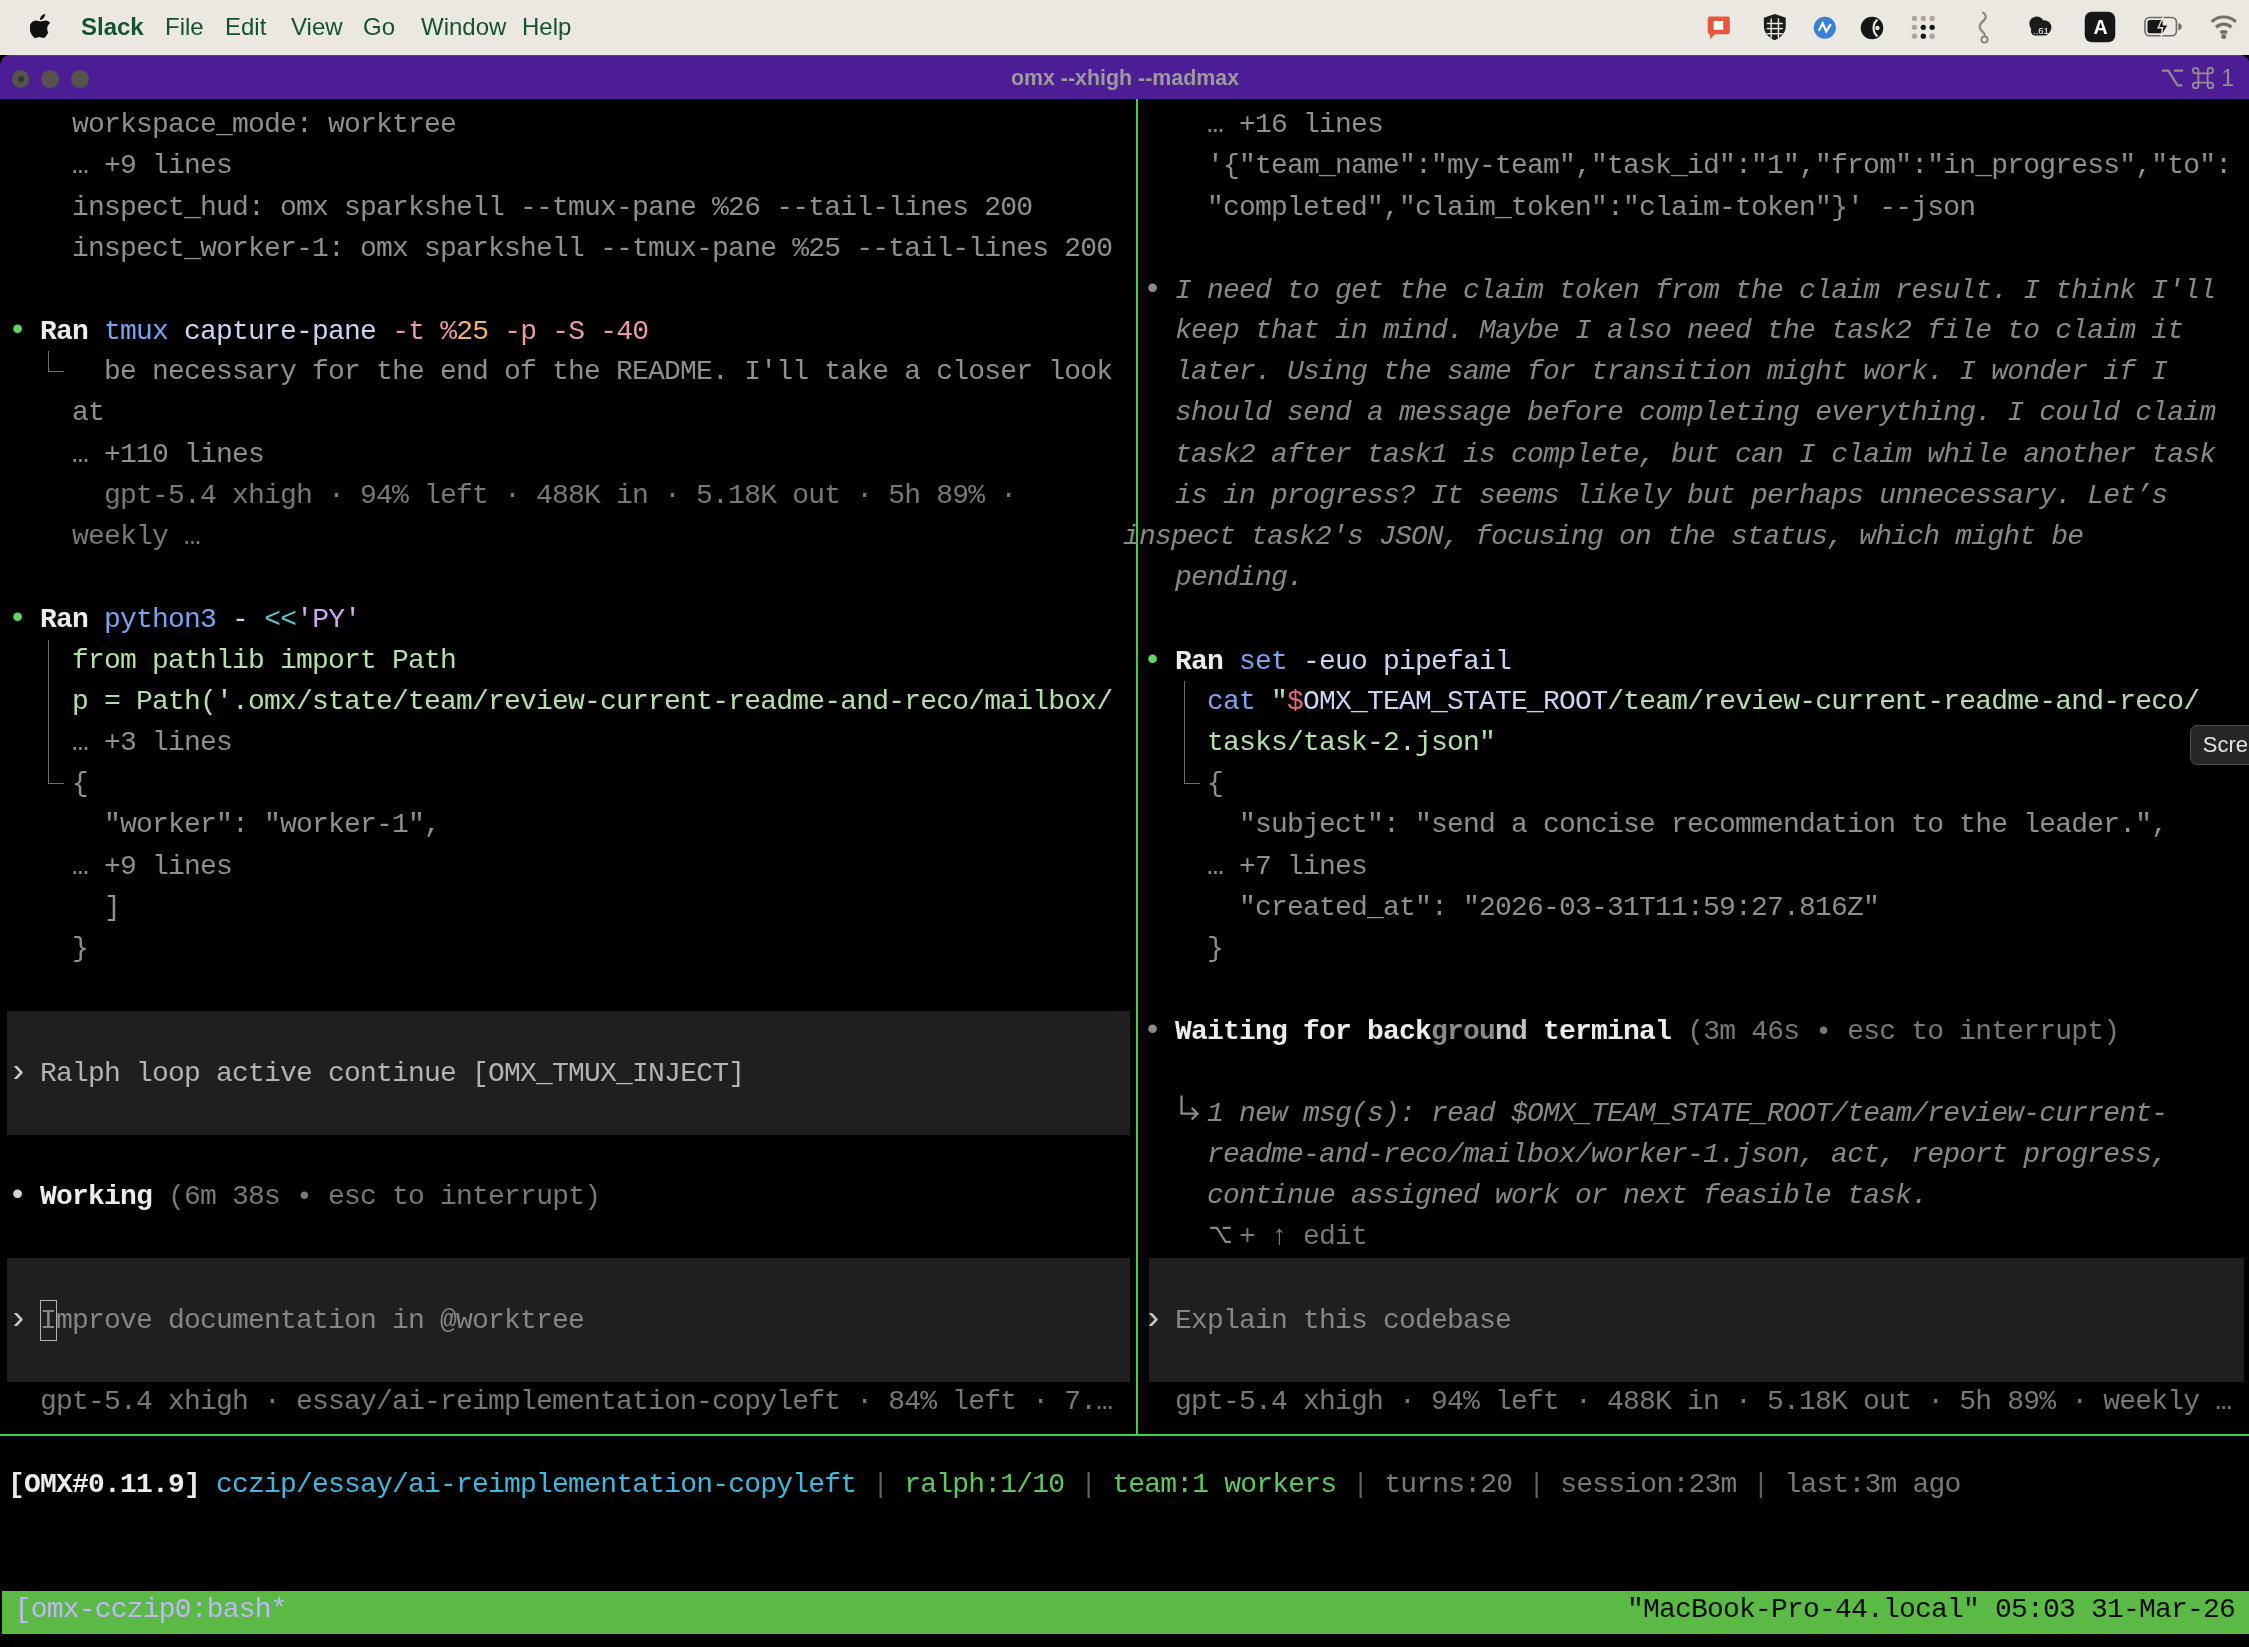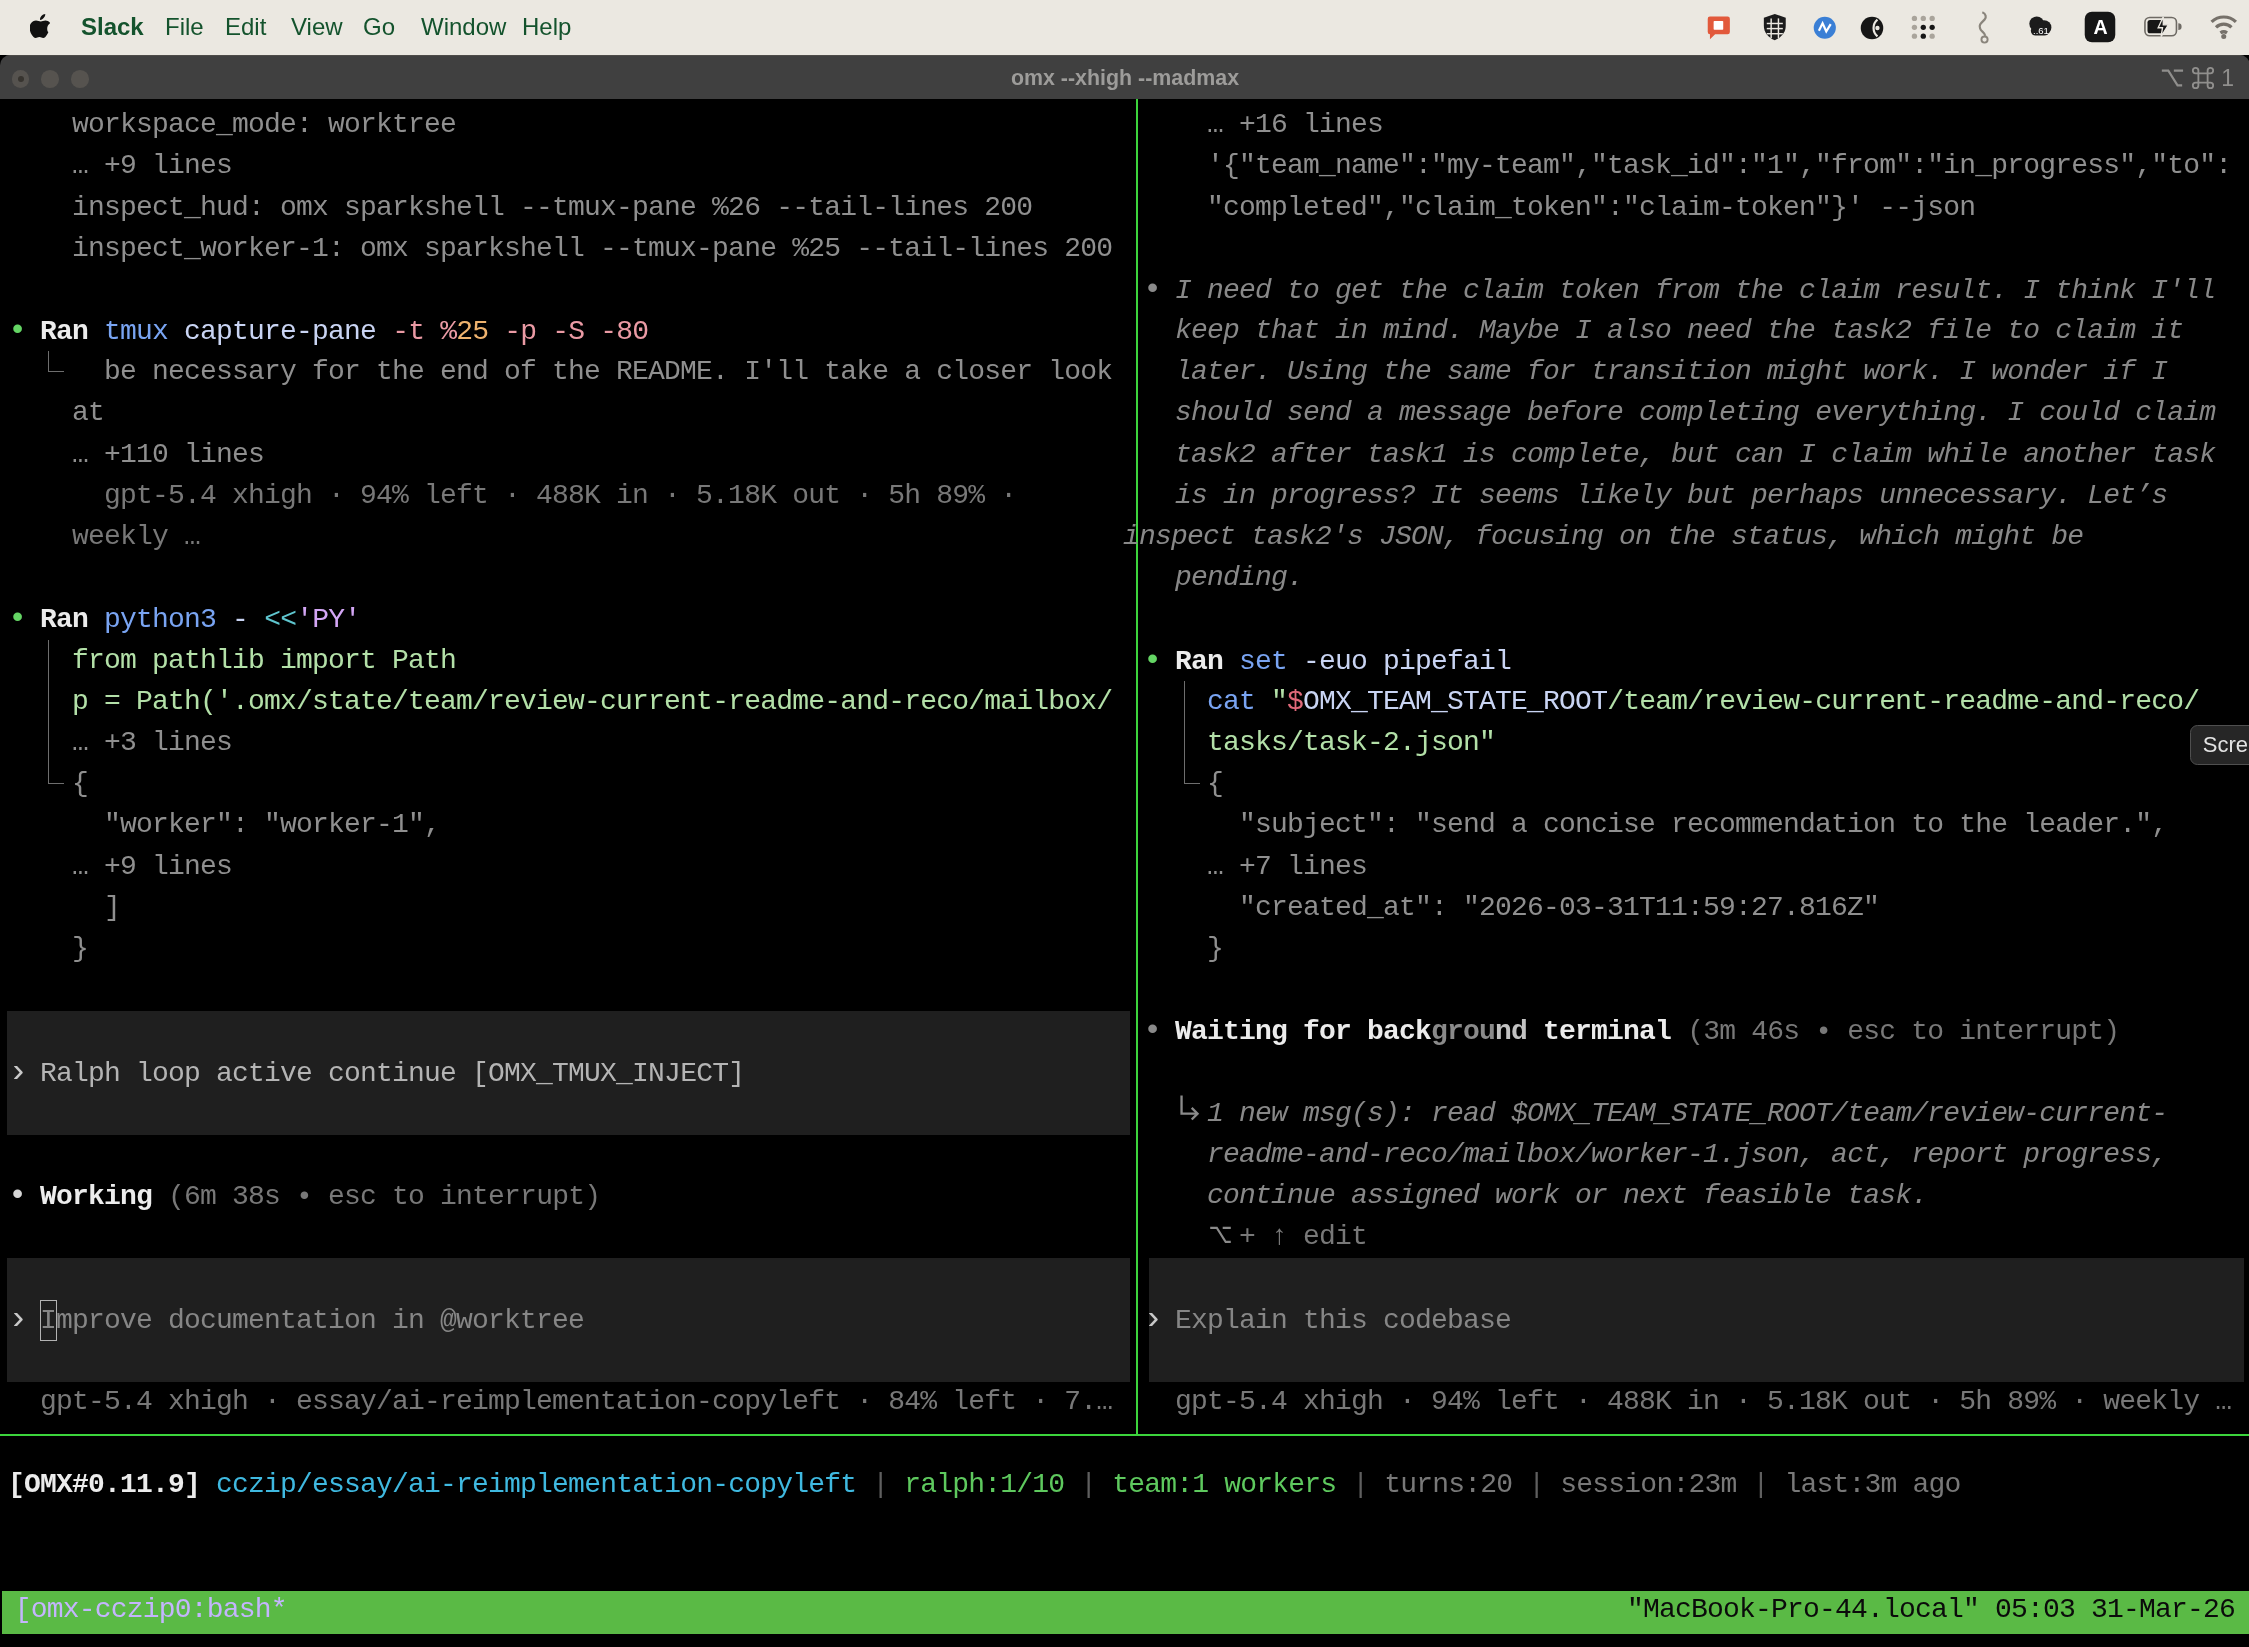--- a/index.html
+++ b/index.html
@@ -1,18 +1,18 @@
 <!DOCTYPE html>
 <html style="font-size:11.8px"><head><meta charset="utf-8"><style>
 *{margin:0;padding:0;box-sizing:border-box}
 html,body{width:2250px;height:1648px;background:#000;overflow:hidden;position:relative}
 .mb{position:absolute;left:0;top:0;width:2250px;height:55px;background:#ebe8e1}
 .mb .it{position:absolute;top:0;height:53px;display:flex;align-items:center;font-family:"Liberation Sans",sans-serif;font-size:24px;color:#14532d}
 .win{position:absolute;left:0;top:55px;width:2250px;height:1593px;background:#000;border-radius:10.3px 10.3px 10.3px 10.3px;overflow:hidden}
-.tb{position:absolute;left:0;top:0;width:2250px;height:44px;background:#404040;border-top:0.7px solid #4e4c49}
+.tb{position:absolute;left:0;top:0;width:2250px;height:44px;background:#4c1d95;border-top:0.7px solid #4e4c49}
 .tl{position:absolute;top:14.4px;width:17.7px;height:17.7px;border-radius:50%;background:#56534f}
 .title{position:absolute;top:0;left:0;width:100%;height:44px;display:flex;align-items:center;justify-content:center;font-family:"Liberation Sans",sans-serif;font-weight:bold;font-size:21.4px;color:#9d9c9a}
 .kbd{position:absolute;top:0;right:16px;height:44px;display:flex;align-items:center;gap:6.6px;font-family:"Liberation Sans",sans-serif;font-size:23px;color:#908f8d}
 .r{position:absolute;white-space:pre;font-family:"Liberation Mono",monospace;font-size:28px;letter-spacing:-0.8px;line-height:41px;color:#8f8f8f}
 .r i{font-style:italic;color:#888}
 .w{color:#ececec;font-weight:bold}
 .sh1{color:#8a8a8a;font-weight:bold}
 .sh2{color:#c2c2c2;font-weight:bold}
 .bl{color:#79a4f2}
 .lv{color:#c9d4f3}
@@ -62,21 +62,21 @@
   <div style="position:absolute;left:0;top:1379px;width:2250px;height:1.8px;background:#3cd43c"></div>
 
   <div style="position:absolute;left:1.5px;top:1536px;width:2247px;height:43px;background:#5aba45"></div>
 </div>
 
 <div id="grid">
 <div class="r" style="left:8px;top:104px">    workspace_mode: worktree</div>
 <div class="r" style="left:8px;top:145px">    … +9 lines</div>
 <div class="r" style="left:8px;top:187px">    inspect_hud: omx sparkshell --tmux-pane %26 --tail-lines 200</div>
 <div class="r" style="left:8px;top:228px">    inspect_worker-1: omx sparkshell --tmux-pane %25 --tail-lines 200</div>
-<div class="r" style="left:8px;top:310px"><span class="gb">•</span> <b class="w">Ran</b> <span class="bl">tmux</span> <span class="lv">capture-pane</span> <span class="rs">-t</span> <span class="rs">%</span><span class="og">25</span> <span class="rs">-p</span> <span class="rs">-S</span> <span class="rs">-80</span></div>
+<div class="r" style="left:8px;top:310px"><span class="gb">•</span> <b class="w">Ran</b> <span class="bl">tmux</span> <span class="lv">capture-pane</span> <span class="rs">-t</span> <span class="rs">%</span><span class="og">25</span> <span class="rs">-p</span> <span class="rs">-S</span> <span class="rs">-40</span></div>
 <div class="r" style="left:8px;top:351px">      be necessary for the end of the README. I'll take a closer look</div>
 <div class="r" style="left:8px;top:392px">    at</div>
 <div class="r" style="left:8px;top:434px">    … +110 lines</div>
 <div class="r dm" style="left:8px;top:475px">      gpt-5.4 xhigh · 94% left · 488K in · 5.18K out · 5h 89% ·</div>
 <div class="r dm" style="left:8px;top:516px">    weekly …</div>
 <div class="r" style="left:8px;top:598px"><span class="gb">•</span> <b class="w">Ran</b> <span class="bl">python3</span> <span class="lv">-</span> <span class="cy">&lt;&lt;</span><span class="vi">'PY'</span></div>
 <div class="r" style="left:8px;top:640px">    <span class="gn">from pathlib import Path</span></div>
 <div class="r" style="left:8px;top:681px">    <span class="gn">p = Path('.omx/state/team/review-current-readme-and-reco/mailbox/</span></div>
 <div class="r" style="left:8px;top:722px">    … +3 lines</div>
 <div class="r" style="left:8px;top:763px">    {</div>

